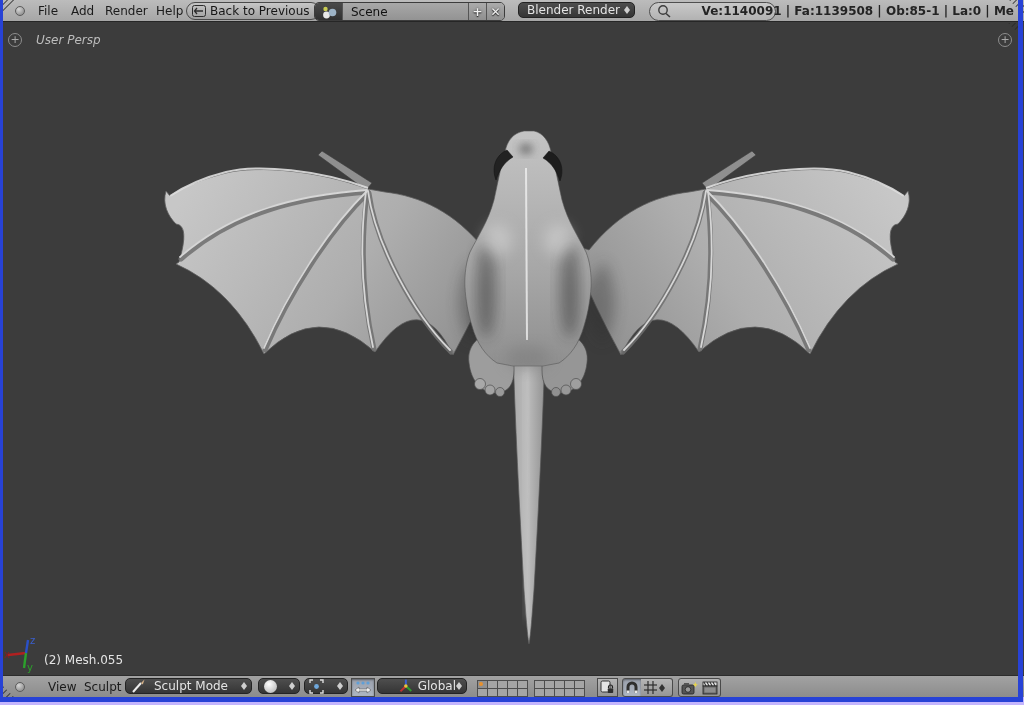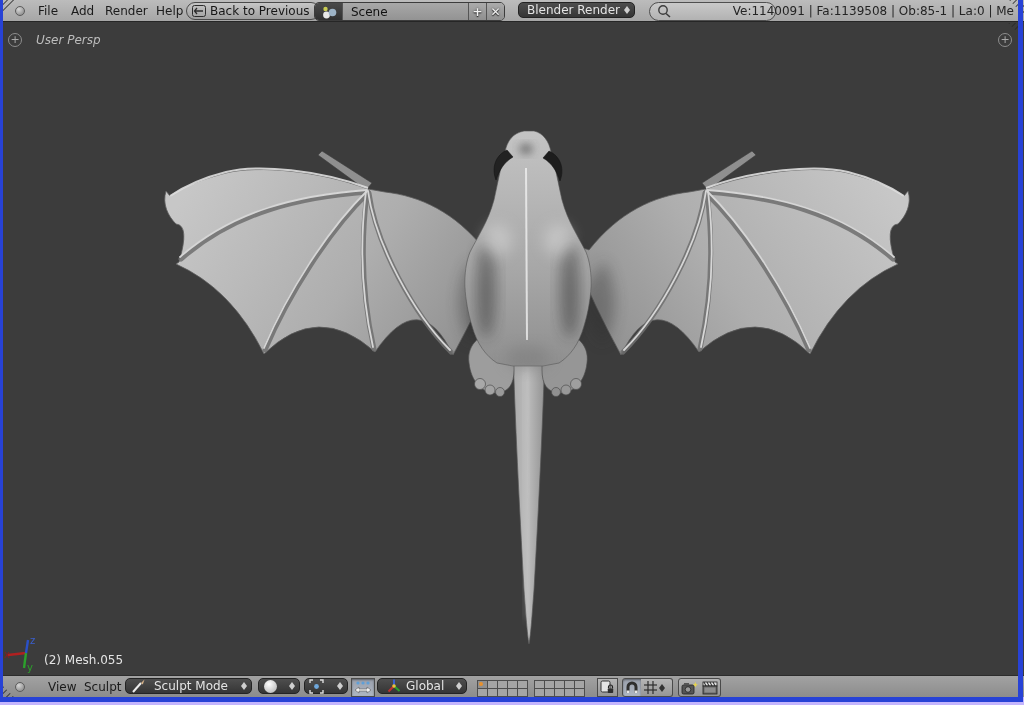--- a/index.html
+++ b/index.html
@@ -40,21 +40,21 @@
   .drop { position:absolute; height:16px; background:linear-gradient(#4e4e4e,#353535);
           border:1px solid #232323; border-radius:5px; display:flex; align-items:center;
           color:#e4e4e4; font-size:12px; }
   .chev { display:flex; flex-direction:column; align-items:center; gap:2px; margin:0 4px 0 auto; }
   .chev .up { width:0; height:0; border:3px solid transparent; border-bottom:4px solid #cfcfcf; margin-bottom:-1px;}
   .chev .dn { width:0; height:0; border:3px solid transparent; border-top:4px solid #cfcfcf; margin-top:-1px;}
   #engine-drop { left:518px; top:2px; width:117px; padding-left:8px; }
   #search-pill { position:absolute; left:649px; top:2px; width:127px; height:19px;
                  border:1px solid #4f4f4f; border-radius:10px;
                  background:linear-gradient(#c9c9c9,#b2b2b2); display:flex; align-items:center; }
-  #stats { position:absolute; right:10px; top:4px; font-size:12px; color:#242424; white-space:nowrap; }
+  #stats { position:absolute; right:10px; top:4px; font-size:12px; color:#242424; white-space:nowrap;font-weight:bold; }
 
   .grip { position:absolute; width:15px; height:15px; z-index:5;
           background:repeating-linear-gradient(135deg, rgba(40,40,40,.55) 0 1.5px, transparent 1.5px 4.5px); }
   #grip-tl { left:0; top:0; clip-path:polygon(0 0,100% 0,0 100%); }
   #grip-tr { right:0; top:0; clip-path:polygon(0 0,100% 0,100% 100%); }
   #grip-vp { right:1px; top:23px; clip-path:polygon(0 0,100% 0,100% 100%); }
 
   
   #viewport { position:absolute; left:0; top:22px; width:100%; height:653px;
               background:#3c3c3c; overflow:hidden; }
@@ -319,21 +319,21 @@
 
     <div class="tool-btn pressed" style="left:351px; width:24px;">
       <svg width="18" height="15" viewBox="0 0 18 15">
         <circle cx="4" cy="3" r="1.6" fill="#5f9fd8"></circle>
           <circle cx="9" cy="3" r="1.6" fill="#5f9fd8"></circle>
         <circle cx="14" cy="3" r="1.6" fill="#5f9fd8"></circle>
         <path d="M1 10 L5 7 V9 H13 V7 L17 10 L13 13 V11 H5 V13 Z" fill="#f0f0f0" stroke="#444" stroke-width="0.5"></path>
       </svg>
     </div>
 
-    <div class="drop" style="left:377px; top:2px; width:90px; padding-left:8px;">
+    <div class="drop" style="left:377px; top:2px; width:90px; padding-left:20px;">
       <svg width="16" height="16" viewBox="0 0 16 16">
         <line x1="8" y1="8" x2="8" y2="1.5" stroke="#3a5fd0" stroke-width="2"></line>
         <line x1="8" y1="8" x2="2.5" y2="13.5" stroke="#c03030" stroke-width="2"></line>
         <line x1="8" y1="8" x2="13.5" y2="13" stroke="#2ca02c" stroke-width="2"></line>
         <circle cx="8" cy="8" r="1.8" fill="#e8c23a"></circle>
       </svg>
       <span style="margin-left:4px">Global</span>
       <span class="chev">
           <i class="up"></i>
           <i class="dn"></i>

